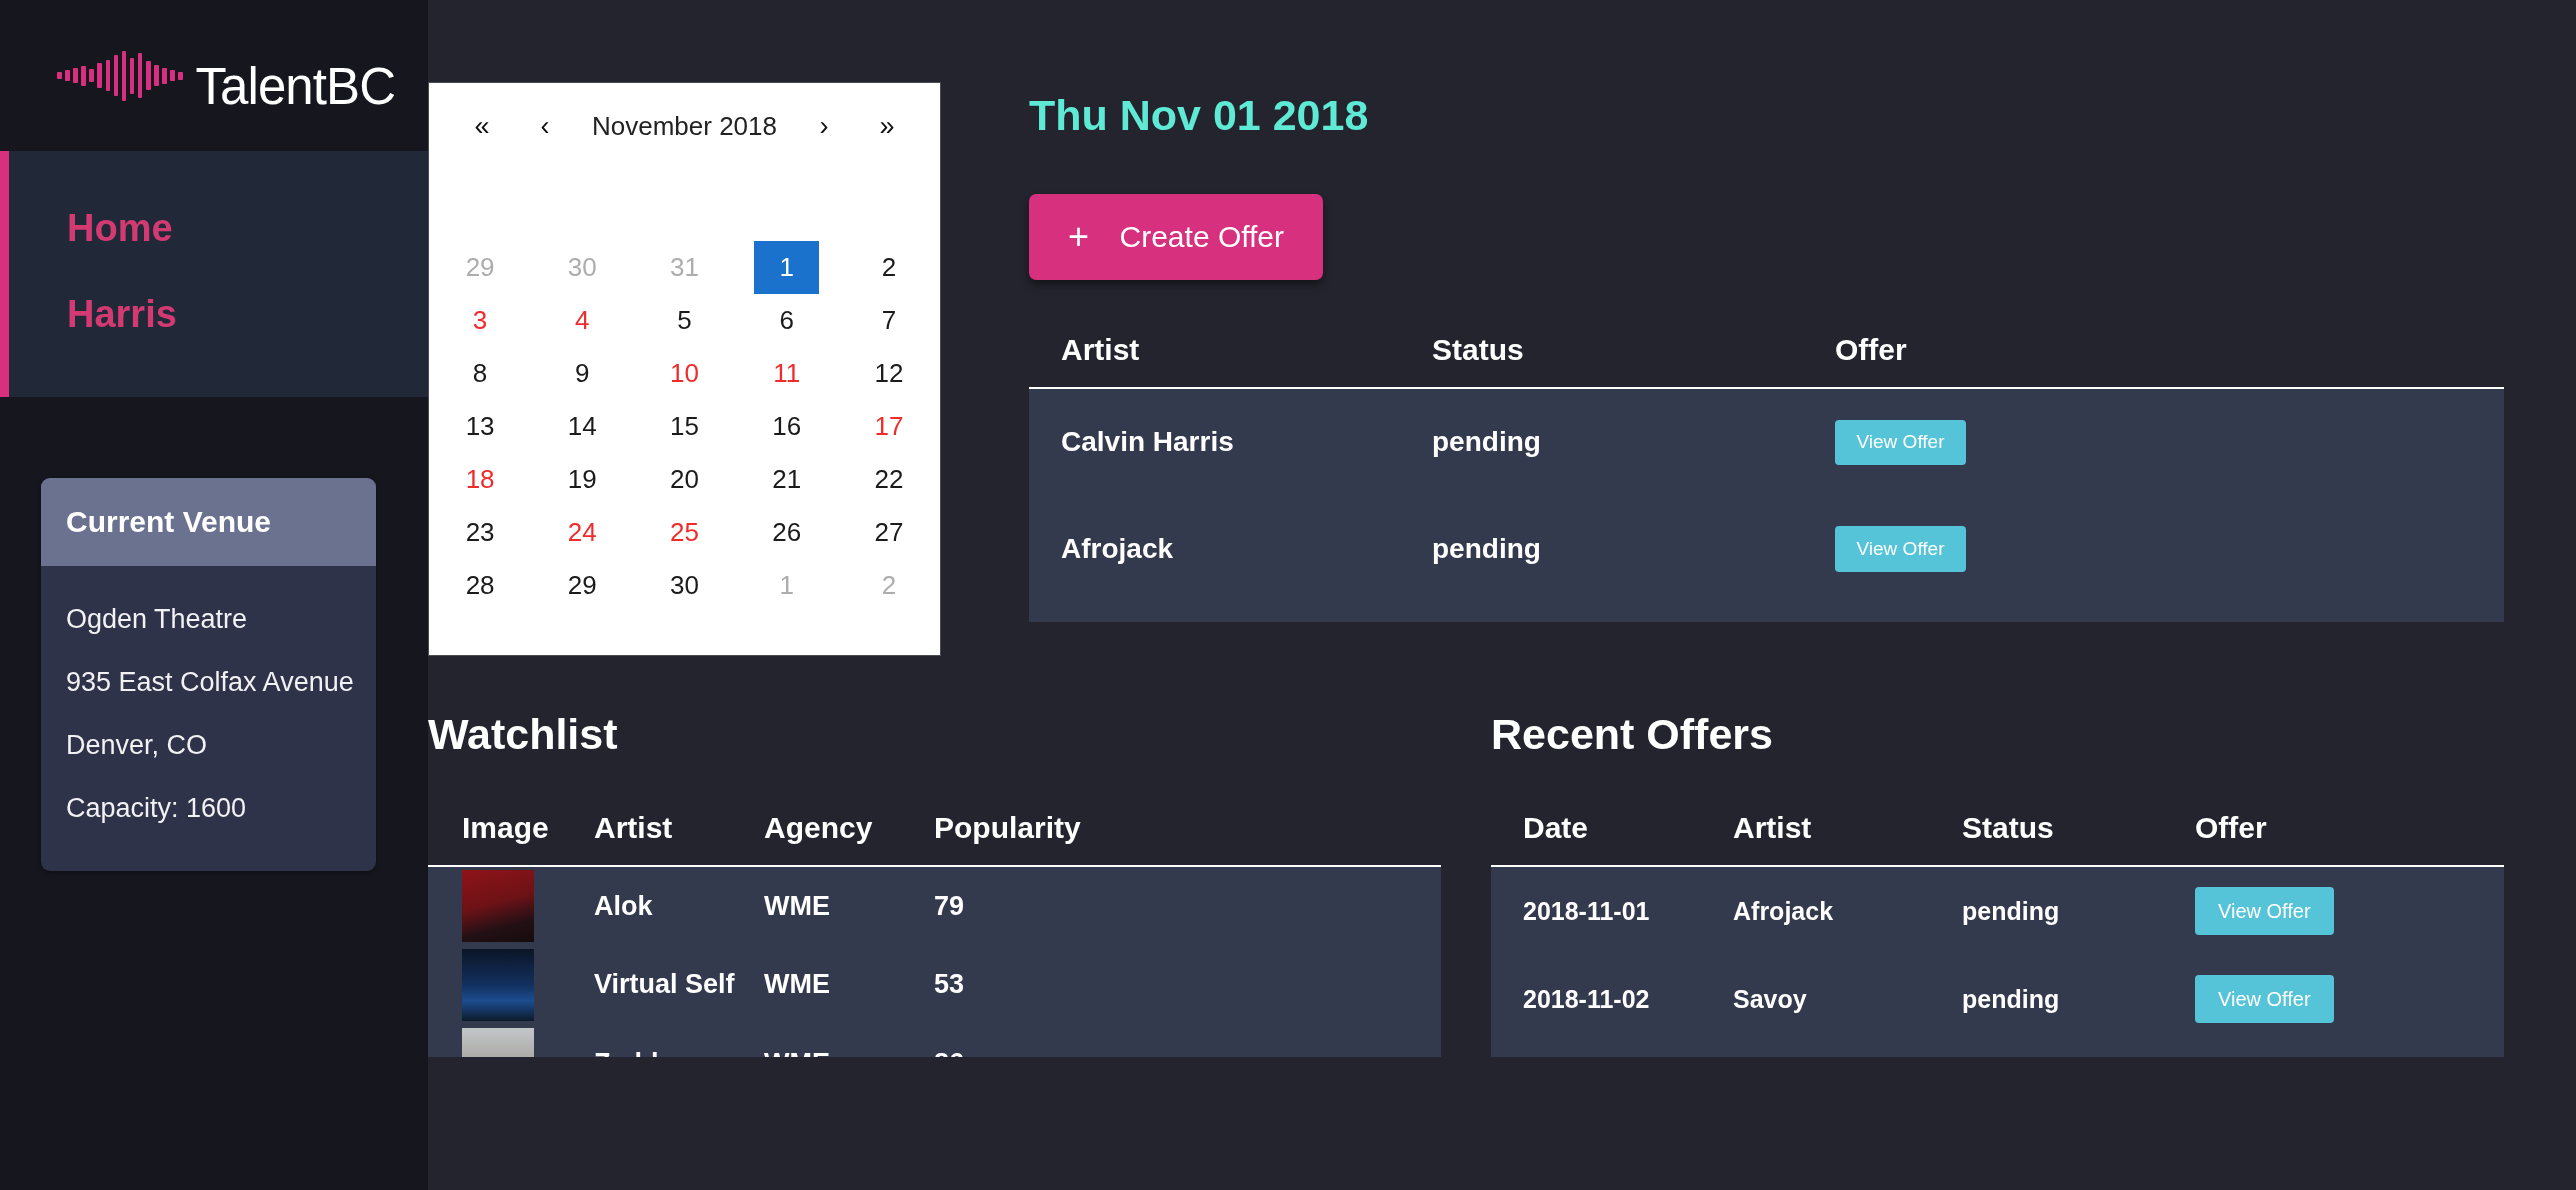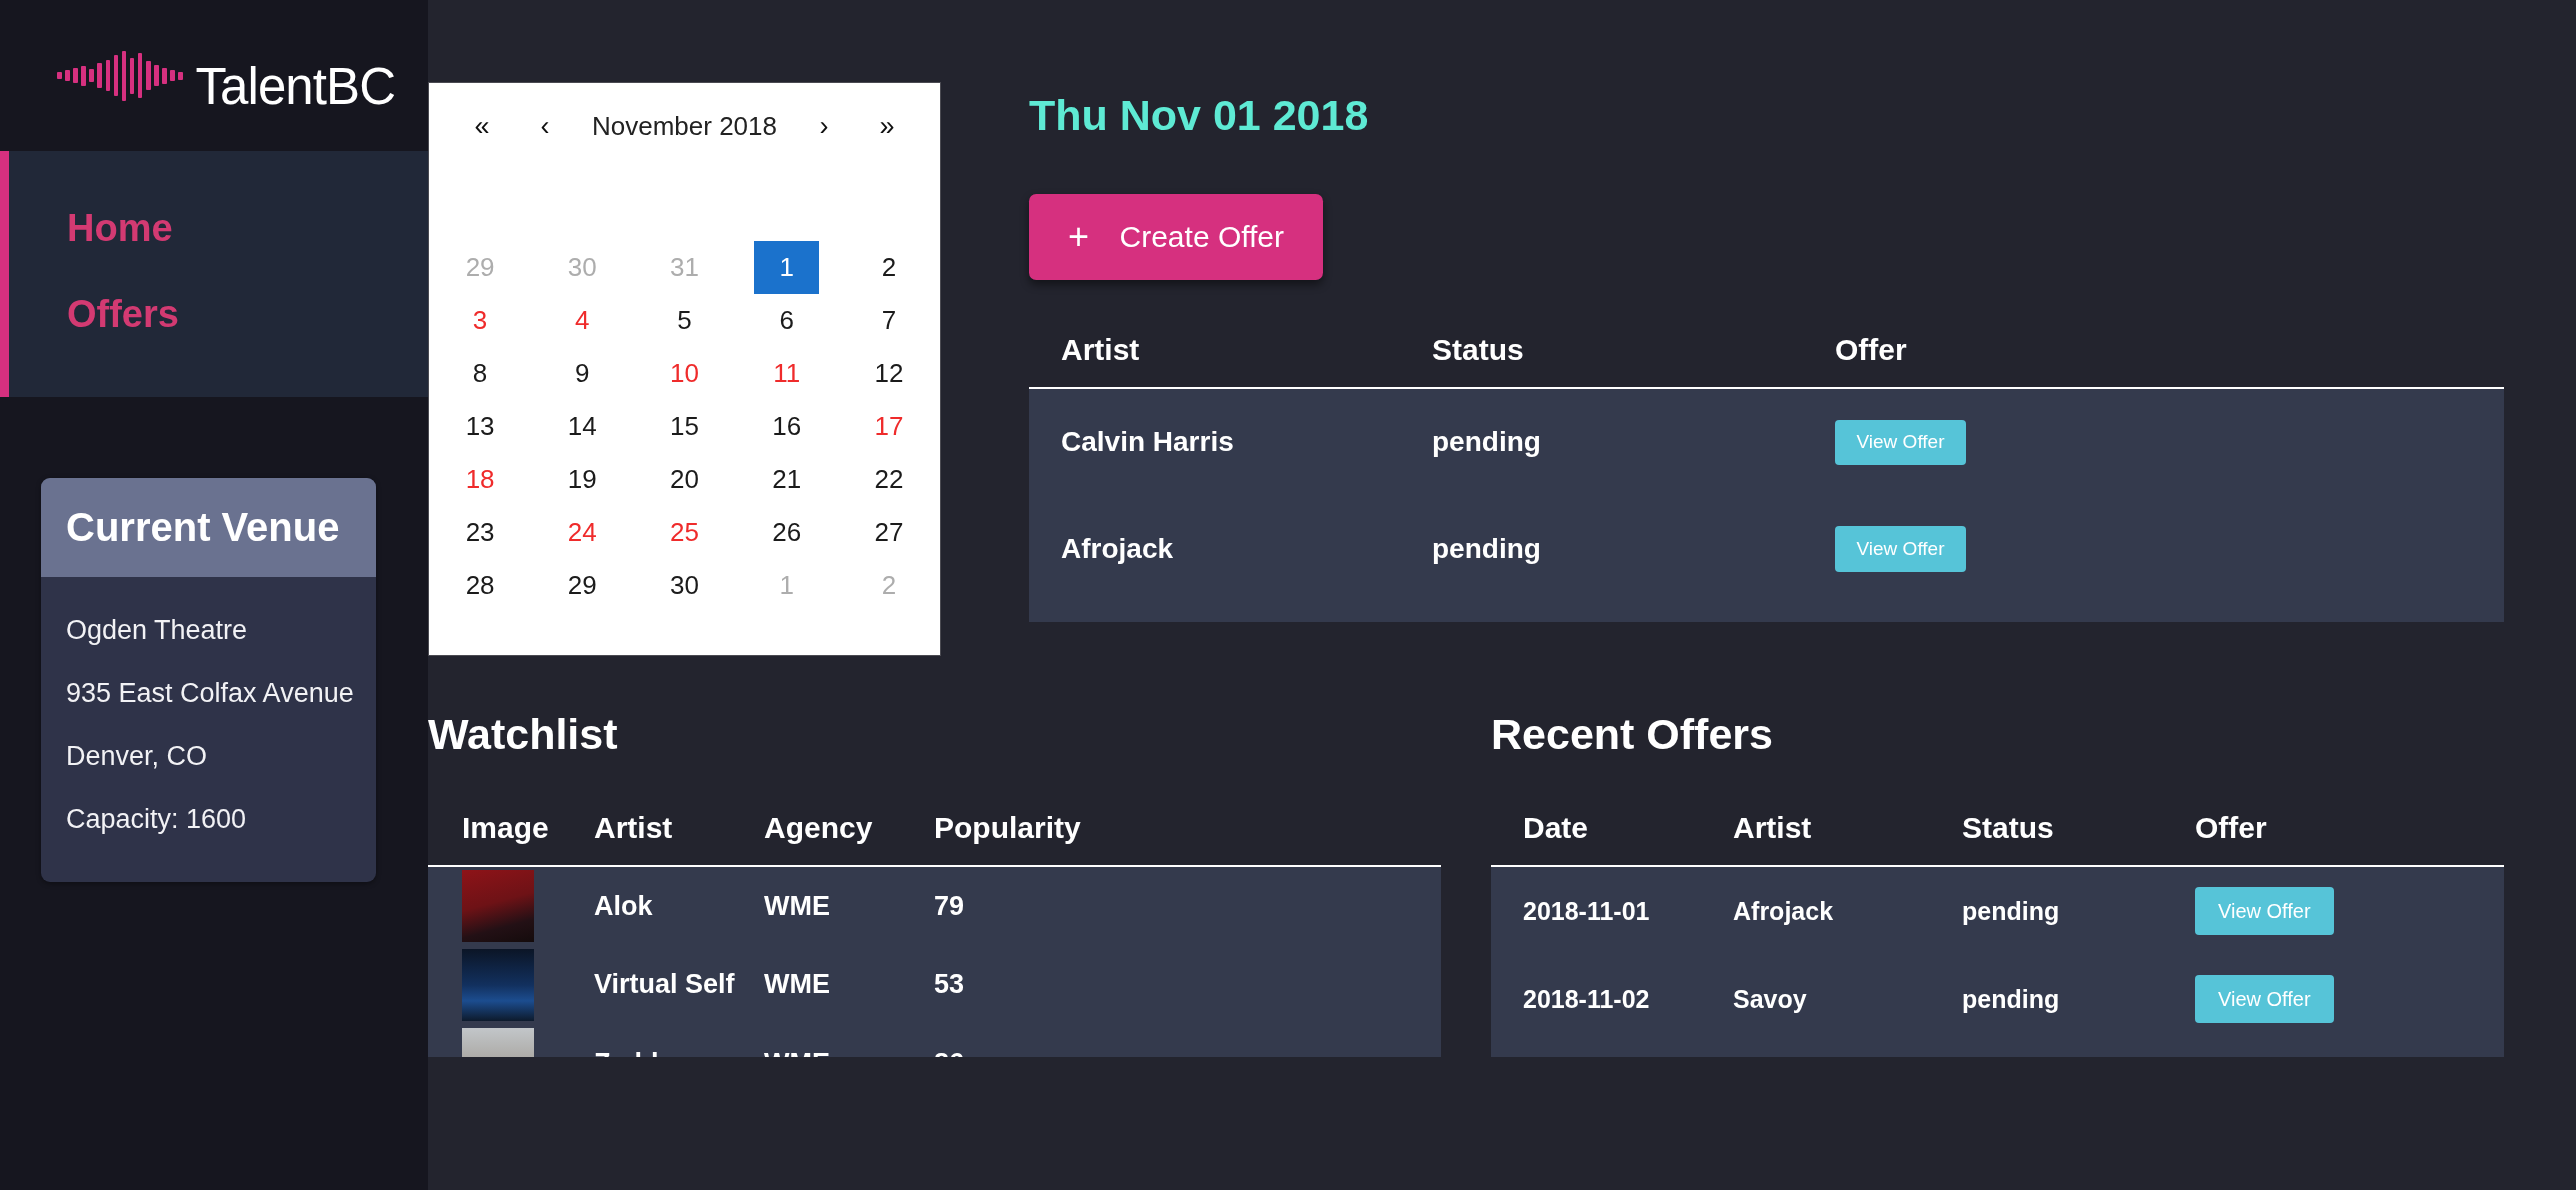--- a/index.html
+++ b/index.html
@@ -53,21 +53,21 @@
   .venue-card {
     margin: 81px 52px 0 41px;
     background: #2f3349;
     border-radius: 9px;
     overflow: hidden;
     box-shadow: 0 1.8px 5.4px rgba(0,0,0,.35);
   }
   .venue-head {
     background: #6a7290;
     color: #ffffff;
-    font-size: 40px;
+    font-size: 30px;
     font-weight: 700;
     padding: 27px 0 27px 25px;
   }
   .venue-body { padding: 21.5px 0 30.5px 25px; }
   .venue-line {
     color: #f2f2f5;
     font-size: 27px;
     font-weight: 400;
     padding: 16px 0;
     line-height: 1.15;
@@ -239,21 +239,21 @@
         <span style="height:21.5px"></span>
           <span style="height:16px"></span>
           <span style="height:11.7px"></span>
         <span style="height:8px"></span>
       </span>
       <span class="brand-name">TalentBC</span>
     </div>
 
     <nav class="nav">
       <a class="nav-item" href="#">Home</a>
-      <a class="nav-item" href="#">Offers</a>
+      <a class="nav-item" href="#">Harris</a>
     </nav>
 
     <div class="venue-card">
       <div class="venue-head">Current Venue</div>
       <div class="venue-body">
         <div class="venue-line">Ogden Theatre</div>
         <div class="venue-line">935 East Colfax Avenue</div>
         <div class="venue-line">Denver, CO</div>
         <div class="venue-line">Capacity: 1600</div>
       </div>

